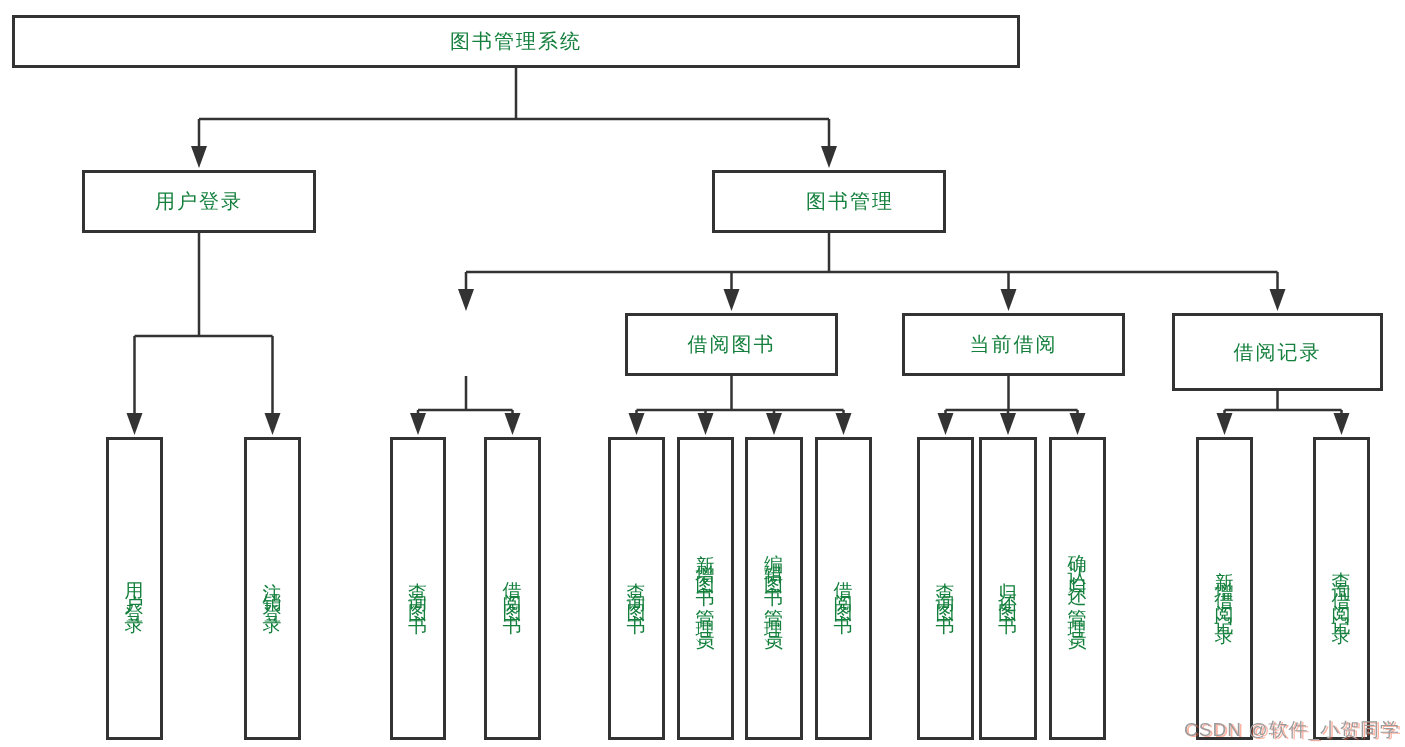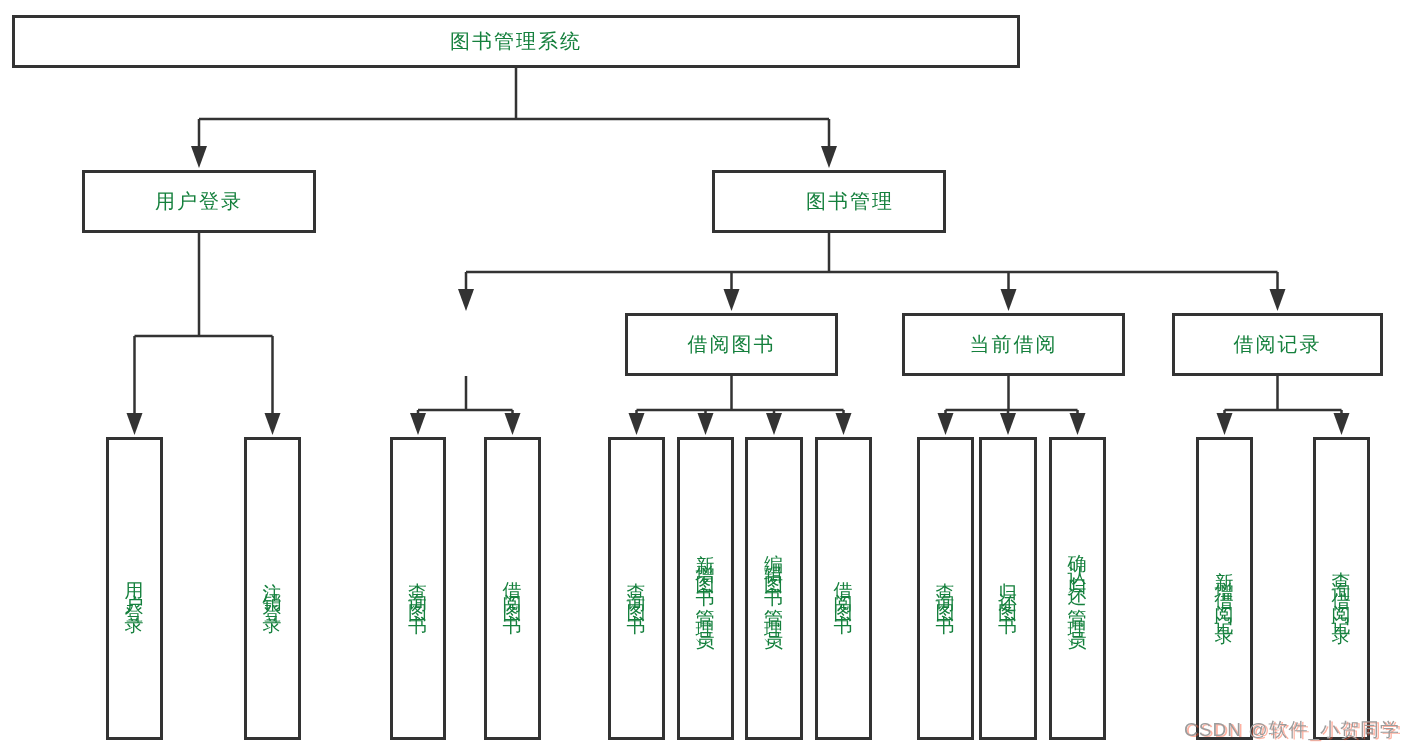--- a/index.html
+++ b/index.html
@@ -94,21 +94,21 @@
     </g>
   </svg>
 
   <div class="box" style="left:12px; top:15px; width:1008px; height:53px;">图书管理系统</div>
 
   <div class="box" style="left:82px; top:170px; width:234px; height:63px;">用户登录</div>
   <div class="box" style="left:712px; top:170px; width:234px; height:63px;padding-left:42px;">图书管理</div>
 
   <div class="box" style="left:625px; top:313px; width:213px; height:63px;">借阅图书</div>
   <div class="box" style="left:902px; top:313px; width:223px; height:63px;">当前借阅</div>
-  <div class="box" style="left:1172px; top:313px; width:211px; height:63px;">借阅记录</div>
+  <div class="box" style="left:1172px; top:313px; width:211px; height:78px;">借阅记录</div>
 
   <div class="box vbox" style="left:106px; top:437px; width:57px; height:303px;">用户登录</div>
   <div class="box vbox" style="left:244px; top:437px; width:57px; height:303px;">注销登录</div>
   <div class="box vbox" style="left:390px; top:437px; width:56px; height:303px;">查询图书</div>
   <div class="box vbox" style="left:484px; top:437px; width:57px; height:303px;">借阅图书</div>
   <div class="box vbox" style="left:608px; top:437px; width:57px; height:303px;">查询图书</div>
   <div class="box vbox" style="left:677px; top:437px; width:57px; height:303px;">新增图书（管理员）</div>
   <div class="box vbox" style="left:745px; top:437px; width:58px; height:303px;">编辑图书（管理员）</div>
   <div class="box vbox" style="left:815px; top:437px; width:57px; height:303px;">借阅图书</div>
   <div class="box vbox" style="left:917px; top:437px; width:57px; height:303px;">查询图书</div>

